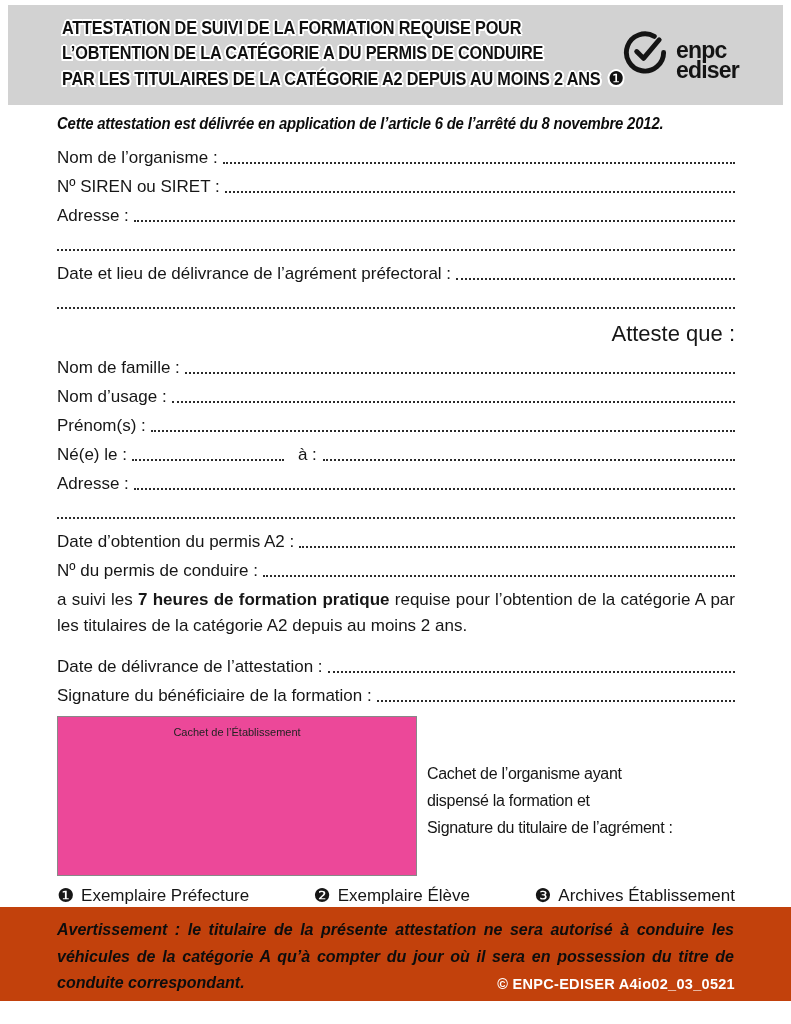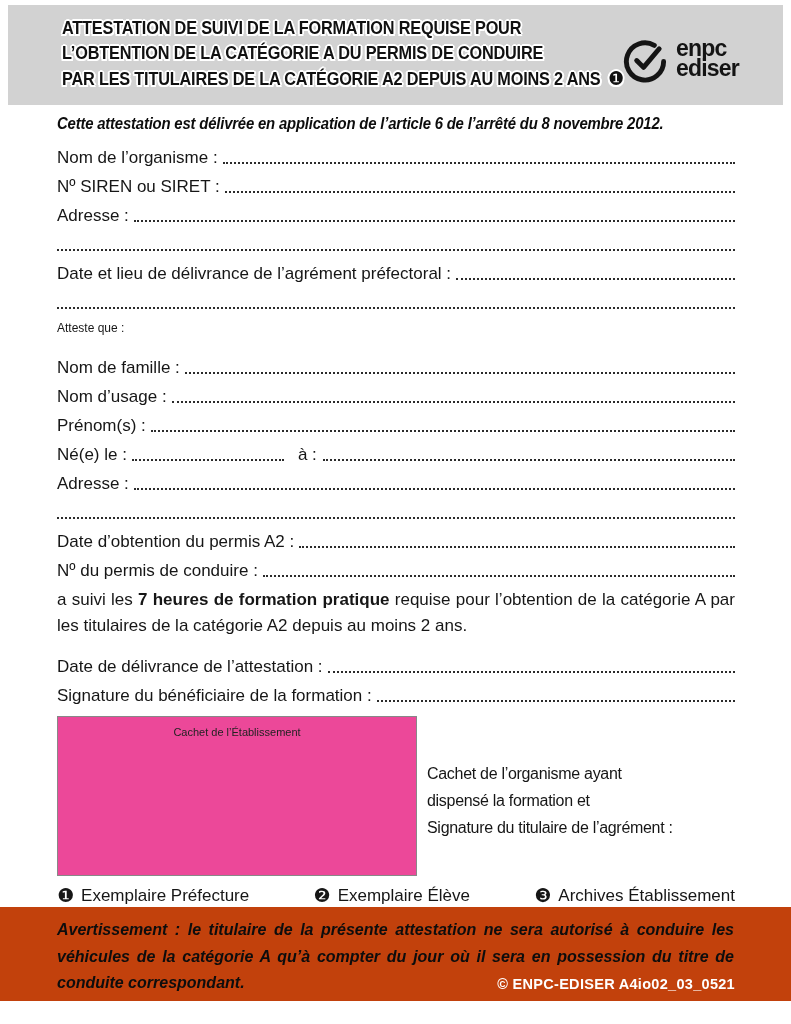--- a/index.html
+++ b/index.html
@@ -27,43 +27,43 @@
     letter-spacing: -0.2px; white-space: nowrap;
     transform: scaleX(0.93); transform-origin: 0 0;
     color: #111;
     text-shadow:
       -1.5px -1.5px 0 #fff, 1.5px -1.5px 0 #fff,
       -1.5px 1.5px 0 #fff, 1.5px 1.5px 0 #fff,
       0 -2px 0 #fff, 0 2px 0 #fff, -2px 0 0 #fff, 2px 0 0 #fff;
   }
   .title-badge { font-size: 19px; padding-left: 8px; font-weight: normal; }
   .logo {
-    position: absolute; right: 44px; top: 33px;
-    display: flex; align-items: flex-start; gap: 7px;
+    position: absolute; right: 44px; top: 24px;
+    display: flex; align-items: flex-end; gap: 7px;
   }
   .logo-text { font-weight: bold; font-size: 23px; line-height: 20px; letter-spacing: -0.8px; color: #141414; }
   .logo-text div { margin: 0; }
 
   
   .content { flex: 1 1 auto; padding: 8px 56px 0 57px; }
   .intro {
     margin: 2px 0 6px 0;
     font-weight: bold; font-style: italic; font-size: 16px;
     white-space: nowrap; letter-spacing: -0.2px;
     transform: scaleX(0.93); transform-origin: 0 50%;
     color: #0d0d0d;
   }
   .frow { display: flex; align-items: flex-end; height: 29px; font-size: 17px; }
   .frow .lbl { white-space: nowrap; padding-right: 5px; }
   .frow .dots { flex: 1 1 auto; border-bottom: 2px dotted #2b2b2b; margin-bottom: 4px; }
   .frow .dots-short { flex: 0 0 152px; border-bottom: 2px dotted #2b2b2b; margin-bottom: 4px; }
   .frow .lbl-mid { white-space: nowrap; padding: 0 6px 0 14px; }
 
   .atteste-heading {
-    text-align: left; font-size: 12px; font-weight: normal;
+    text-align: right; font-size: 22px; font-weight: normal;
     margin: 8px 0 4px 0; height: 24px;
   }
 
   .formation-para {
     margin: 6px 0 9px 0;
     font-size: 17px; line-height: 26px; text-align: justify;
   }
 
   .cachet-row { display: flex; margin-top: 10px; }
   .cachet-box {

